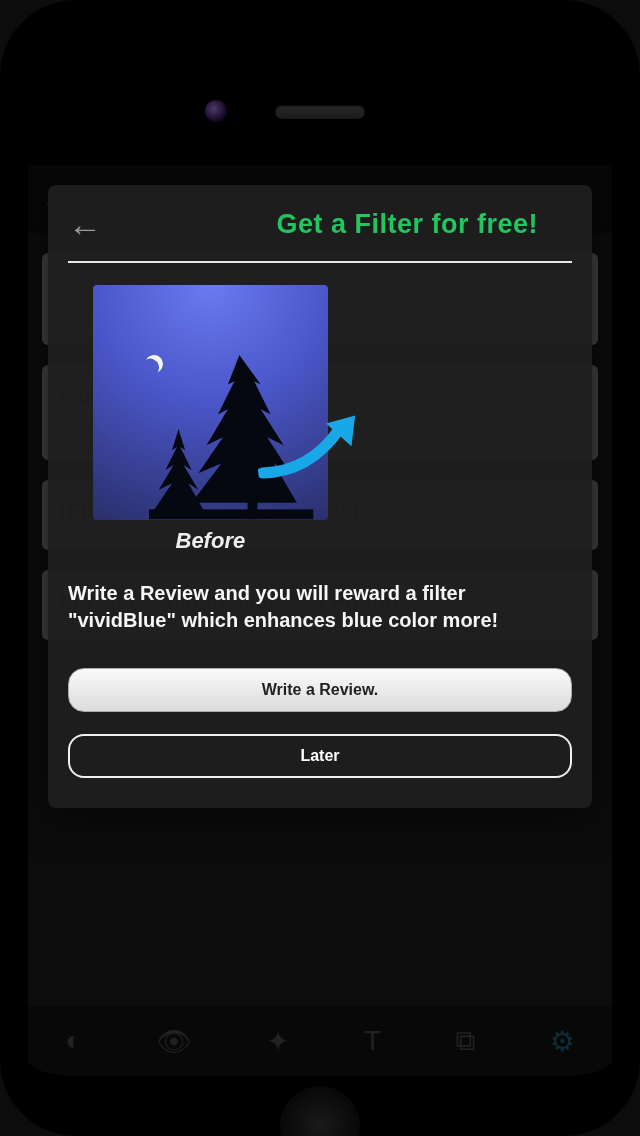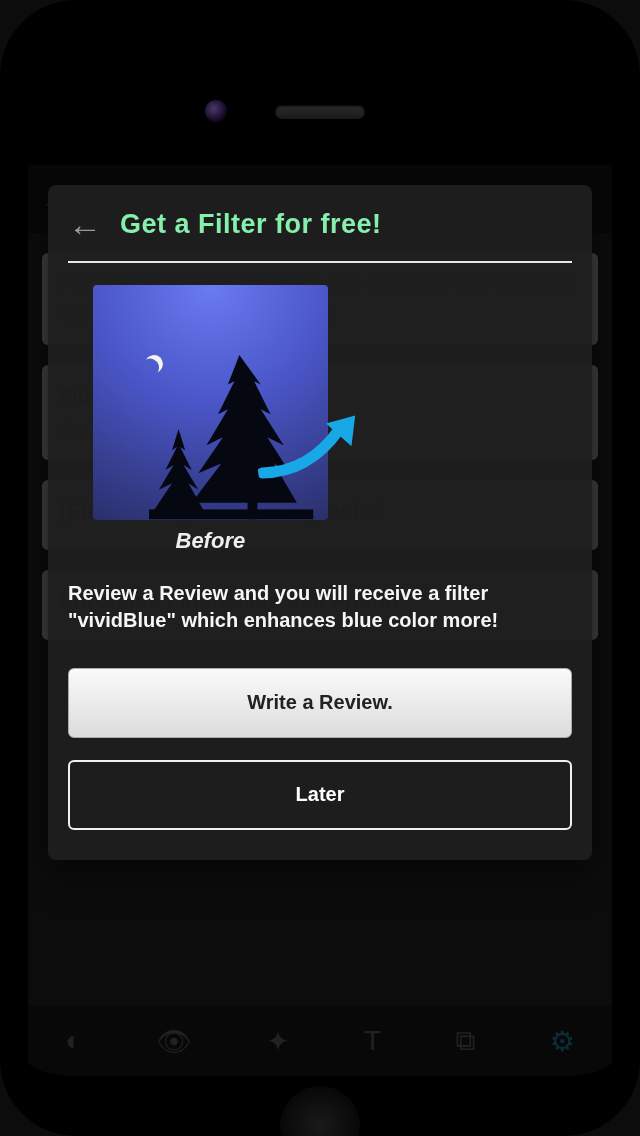--- a/index.html
+++ b/index.html
@@ -78,22 +78,22 @@
   }
   .modal-header {
     display:flex; align-items:center; gap:18px;
     border-bottom: 2px solid #e8e8e8;
     padding-bottom: 20px;
   }
   .modal-back {
     color:#9a9a9a; font-size:34px; line-height:1;
   }
   .modal-title {
-    color:#86efac; font-size:27px; font-weight:bold; letter-spacing:0.5px;
-    flex:1; text-align:left; margin-right:34px;
+    color:#22c55e; font-size:27px; font-weight:bold; letter-spacing:0.5px;
+    flex:1; text-align:right; margin-right:34px;
   }
   .previews {
     display:flex; gap:24px; margin-top:22px; justify-content:space-between;
     position:relative;
     padding-left:25px;
   }
   .preview {
     width: 49%; position:relative;
   }
   .preview-img {
@@ -122,23 +122,23 @@
   .arrow-between {
     position:absolute; left:48%; top:60%; transform:translate(-50%,-50%) rotate(-8deg);
     width:110px; height:60px;
   }
   .arrow-between svg { width:100%; height:100%; }
   .modal-desc {
     color:#f6f6f6; font-size:20px; line-height:1.35;
     margin-top:26px; margin-bottom:34px; font-weight:600;
   }
   .btn {
-    width:100%; height:70px; border-radius:6px;
+    width:100%; height:44px; border-radius:16px;
     display:flex; align-items:center; justify-content:center;
-    font-size:20px; font-weight:bold;
+    font-size:16px; font-weight:bold;
     margin-bottom:22px;
   }
   .btn-primary {
     background: linear-gradient(#fafafa,#dcdcdc);
     color:#222; border:1px solid #aaa;
   }
   .btn-secondary {
     background: transparent; color:#fff;
     border:2px solid #f0f0f0;
     margin-bottom:0;
@@ -205,21 +205,21 @@
 
 
       <div class="arrow-between">
         <svg viewBox="0 0 110 60">
           <path d="M4 50 Q 50 56 86 18" fill="none" stroke="#18a8e8" stroke-width="11" stroke-linecap="round"></path>
           <path d="M74 10 L104 6 L96 36 Z" fill="#18a8e8"></path>
         </svg>
       </div>
     </div>
 
-    <div class="modal-desc">Review a Review and you will receive a filter "vividBlue" which enhances blue color more!</div>
+    <div class="modal-desc">Write a Review and you will reward a filter "vividBlue" which enhances blue color more!</div>
 
     <div class="btn btn-primary">Write a Review.</div>
     <div class="btn btn-secondary">Later</div>
   </div>
 
 </div>
 
 <div class="device-frame"></div>
 <div class="speaker"></div>
 <div class="camera"></div>

